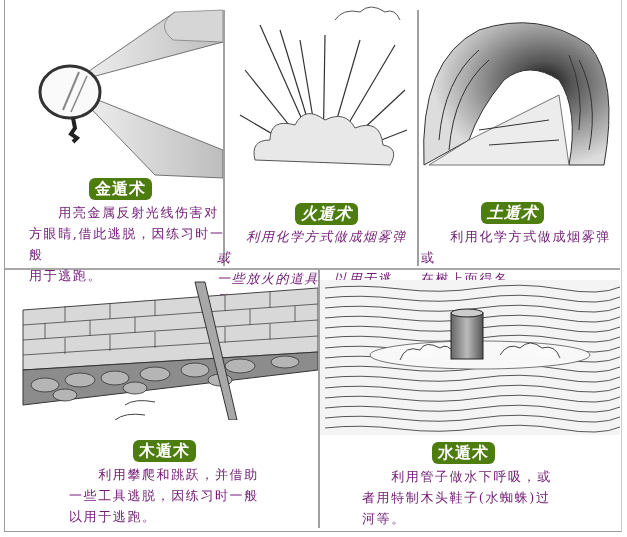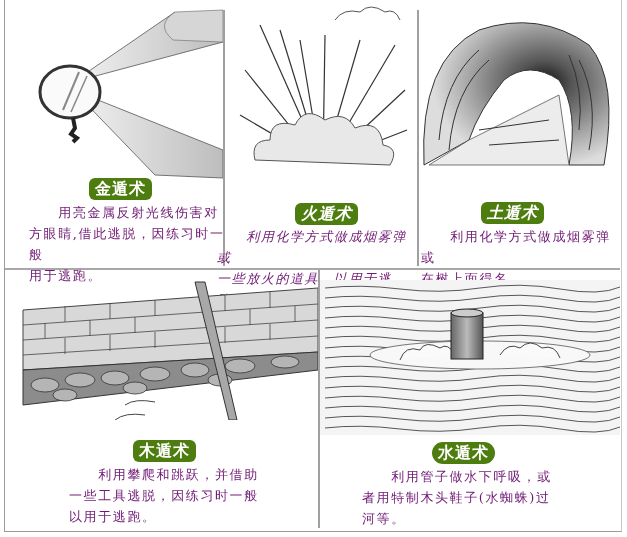--- a/index.html
+++ b/index.html
@@ -180,19 +180,19 @@
     <defs>
       <linearGradient id="pipe" x1="0" x2="1">
         <stop offset="0" stop-color="#666"></stop>
           <stop offset="0.5" stop-color="#bbb"></stop>
           <stop offset="1" stop-color="#555"></stop>
       </linearGradient>
     </defs>
     <rect x="131" y="43" width="32" height="46" fill="url(#pipe)" stroke="#222" stroke-width="1"></rect>
     <ellipse cx="147" cy="43" rx="16" ry="4" fill="#ccc" stroke="#222" stroke-width="1"></ellipse>
   </svg>
-  <div class="badge" style="left:112px; top:172px;border-radius:11px;">水遁术</div>
+  <div class="badge" style="left:112px; top:172px;">水遁术</div>
   <div class="desc" style="left:42px; top:196px; width:240px;">
     <p>　　利用管子做水下呼吸，或</p>
     <p>者用特制木头鞋子(水蜘蛛)过</p>
     <p>河等。</p>
   </div>
 </div>
 
 </body></html>

